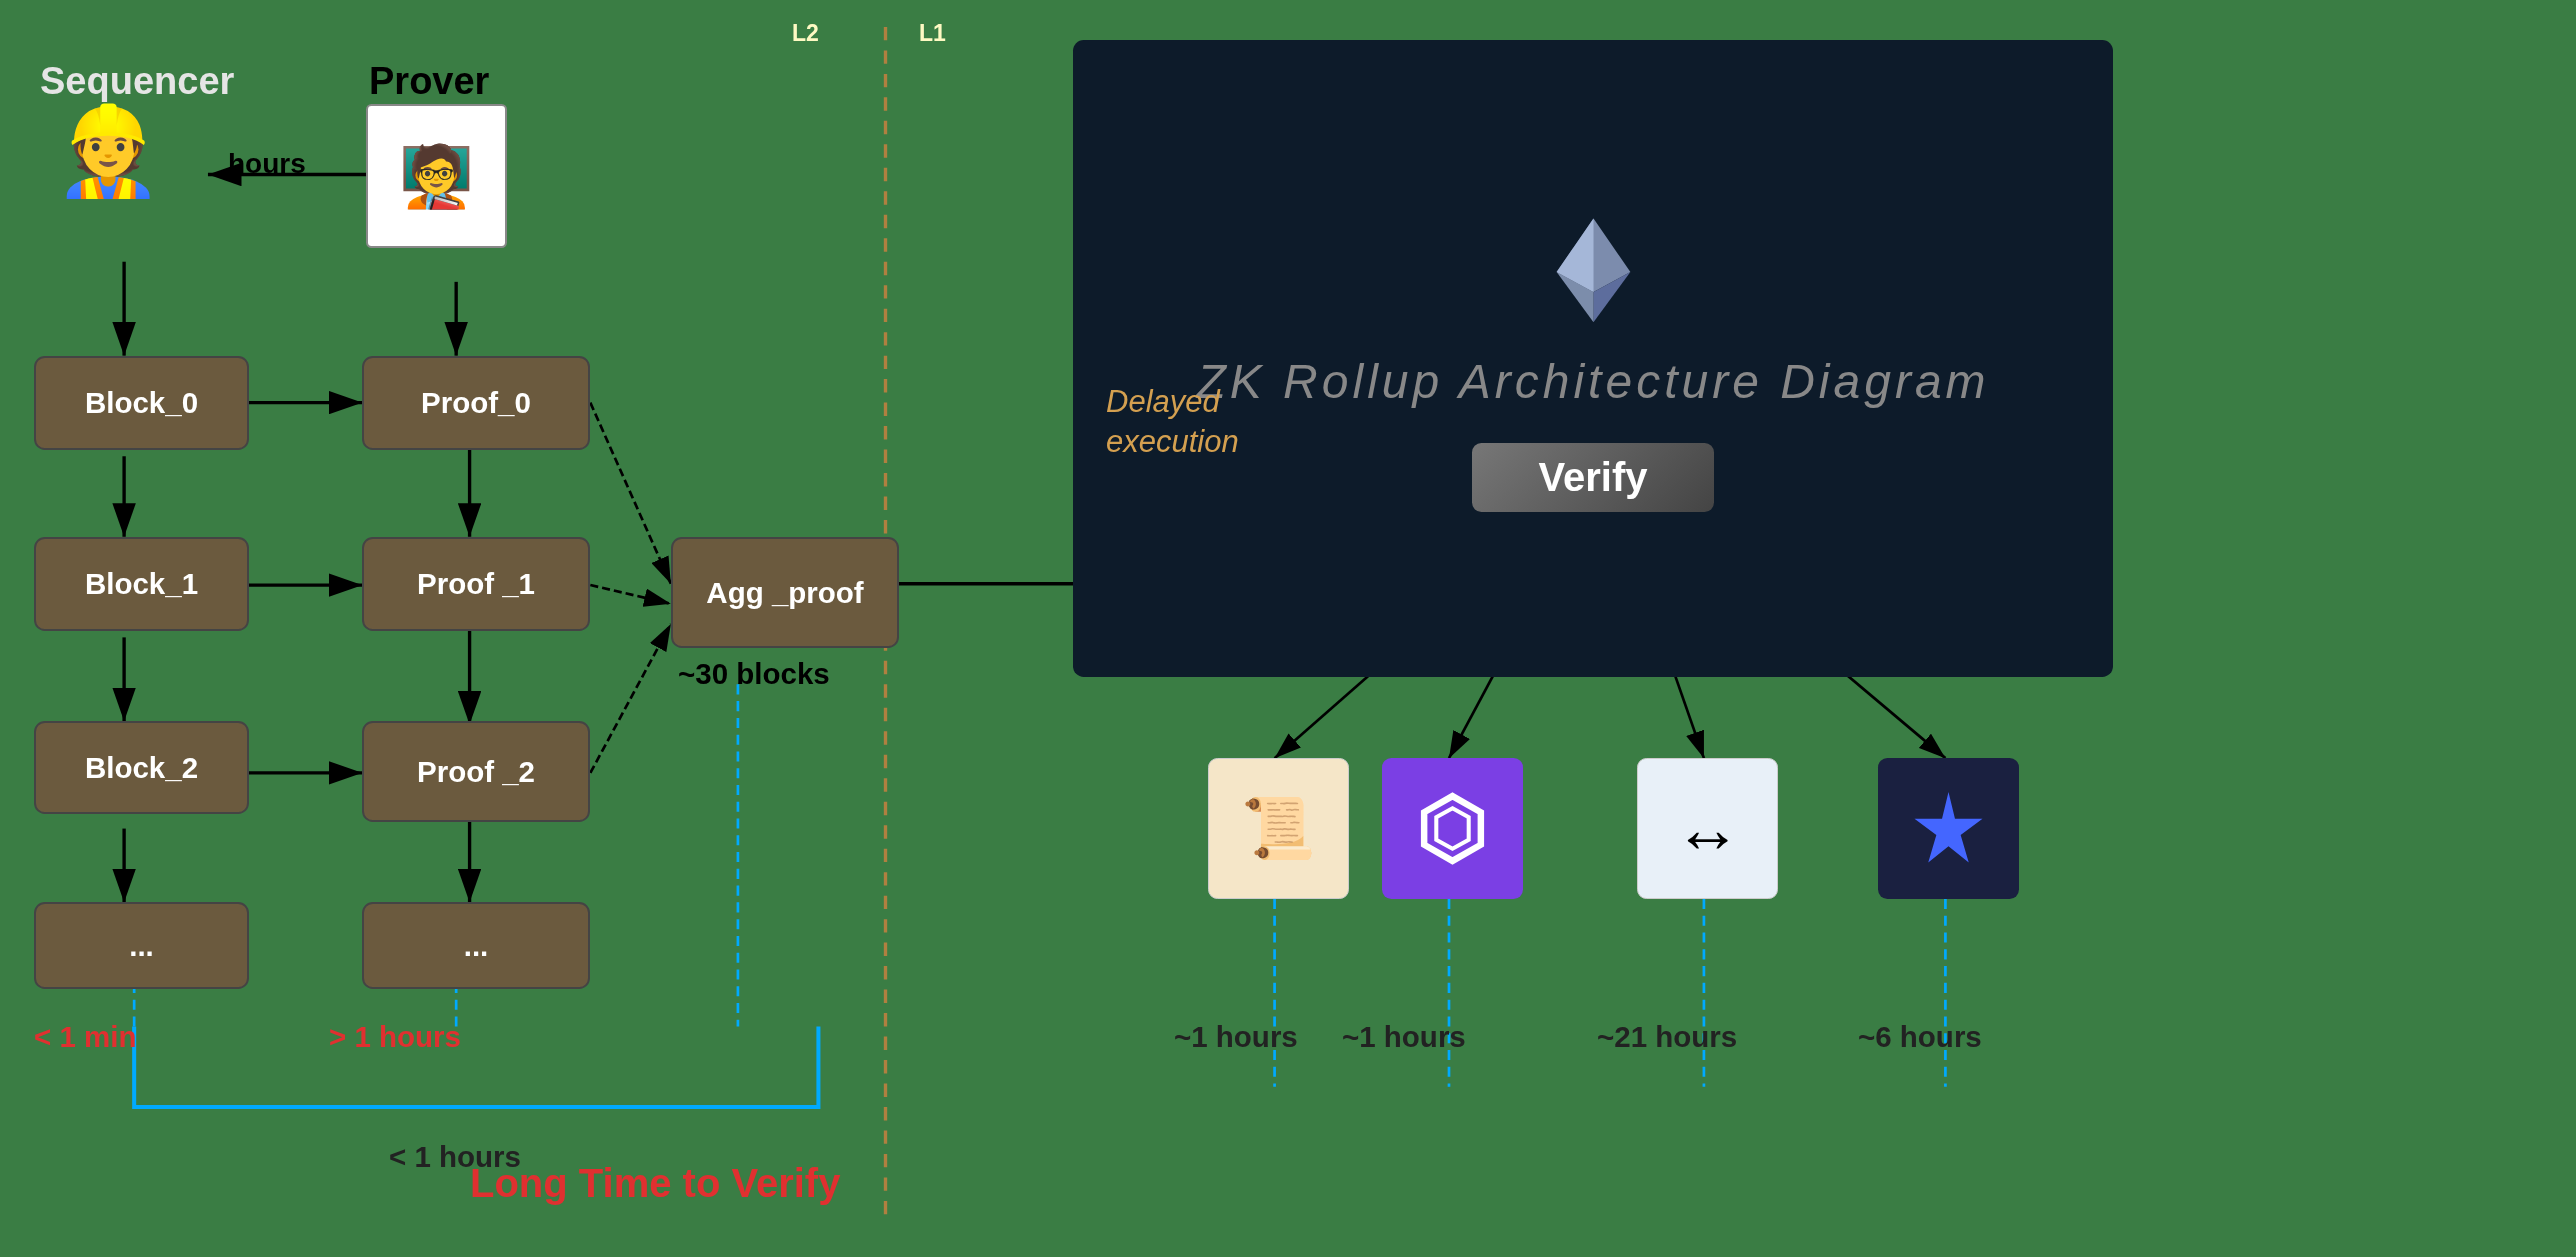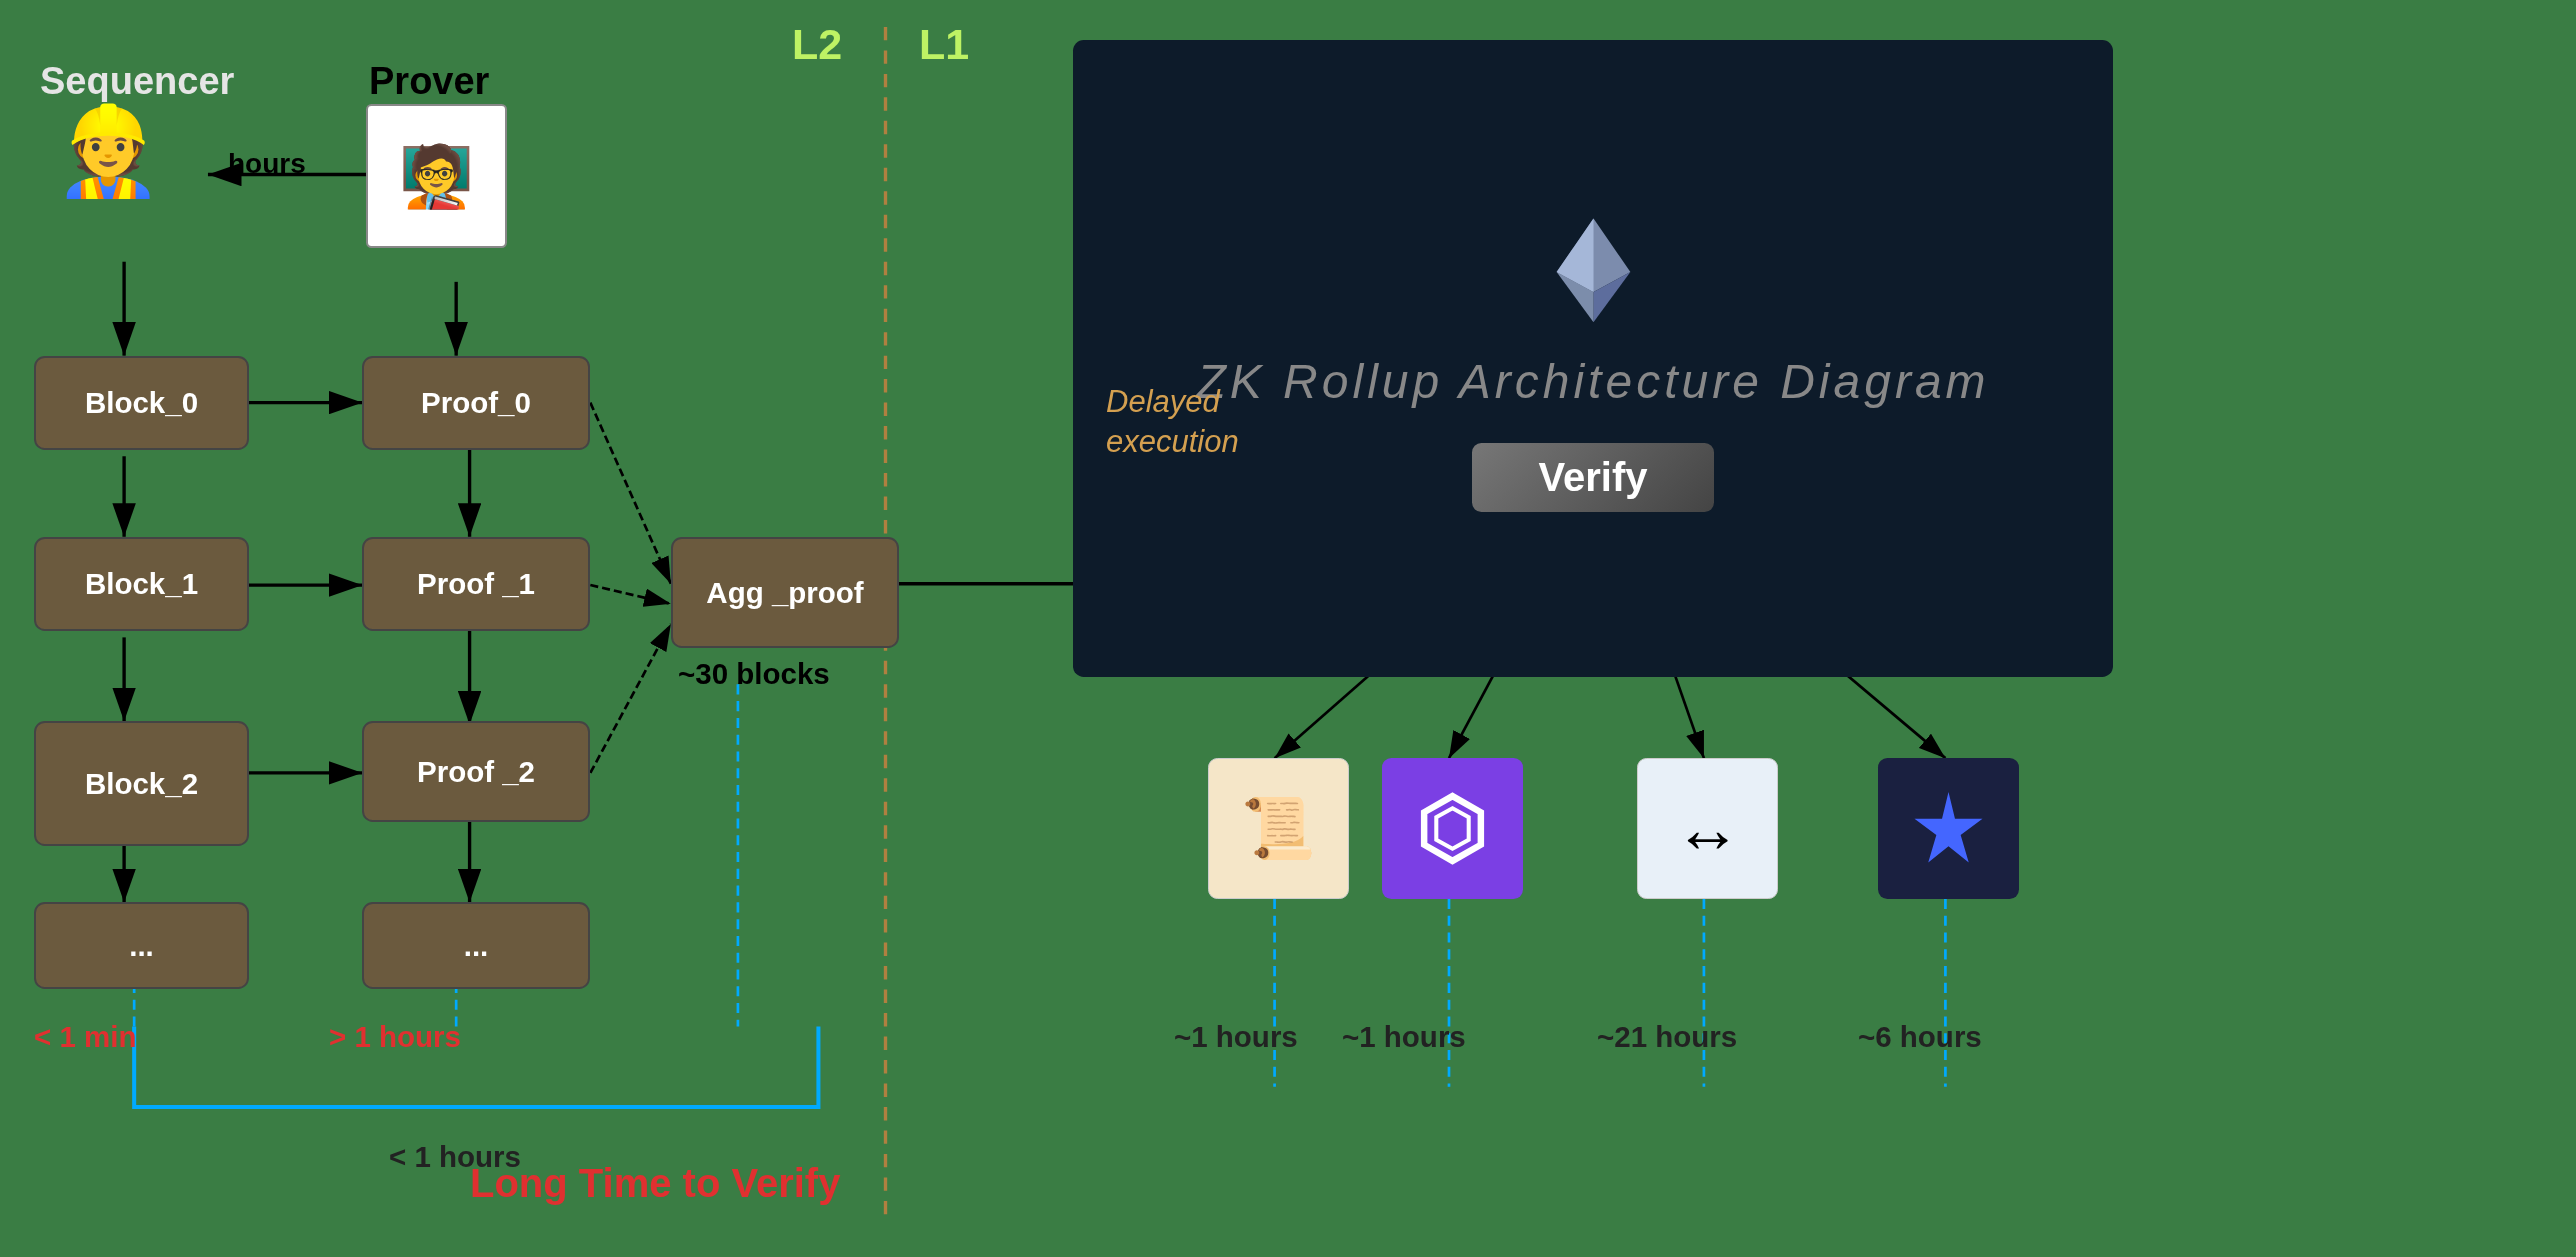--- a/index.html
+++ b/index.html
@@ -15,23 +15,23 @@
     .diagram-container {
       position: absolute;
       top: 0; left: 0;
       width: 2576px;
       height: 1258px;
     }
 
     
     .layer-label {
       position: absolute;
-      font-size: 43px;
-      font-weight: bold;
-      color: #bef264;
+      font-size: 23px;
+      font-weight: bold;
+      color: #fef9c3;
     }
 
     
     .node-box {
       position: absolute;
       background: #6b5a3e;
       border: 2px solid #444;
       border-radius: 10.7px;
       color: white;
       font-size: 29.5px;
@@ -159,21 +159,21 @@
   <div style="position:absolute; top:148px; left:228px; font-size:28px; font-weight:bold; color:#000;">hours</div>
 
   <div class="node-box" style="left:34px; top:356px; width:215px; height:94px;">
     <span>Block_0</span>
   </div>
 
   <div class="node-box" style="left:34px; top:537px; width:215px; height:94px;">
     <span>Block_1</span>
   </div>
 
-  <div class="node-box" style="left:34px; top:721px; width:215px; height:125px;">
+  <div class="node-box" style="left:34px; top:721px; width:215px; height:93px;">
     <span>Block_2</span>
   </div>
 
   <div class="node-box" style="left:34px; top:902px; width:215px; height:87px;">
     <span>...</span>
   </div>
 
   <div class="node-box" style="left:362px; top:356px; width:228px; height:94px;">
     <span>Proof_0</span>
   </div>

